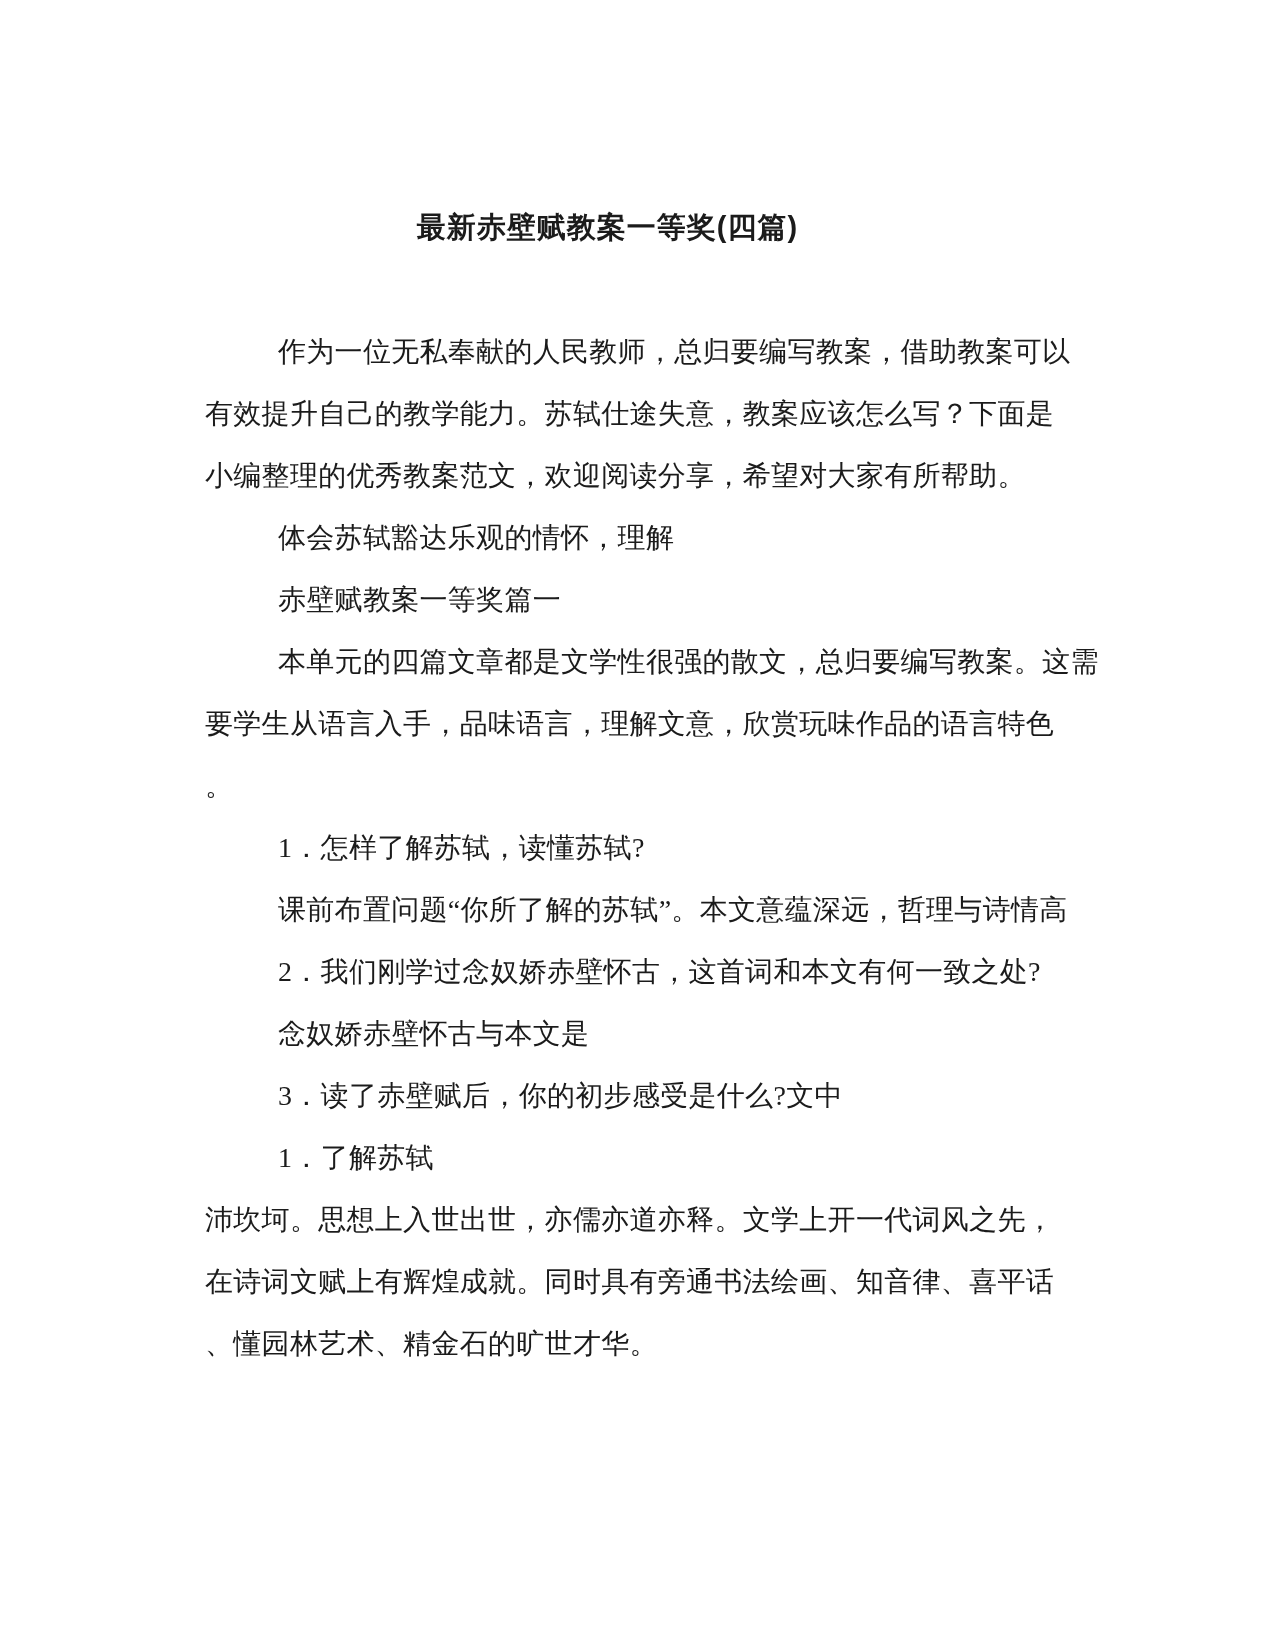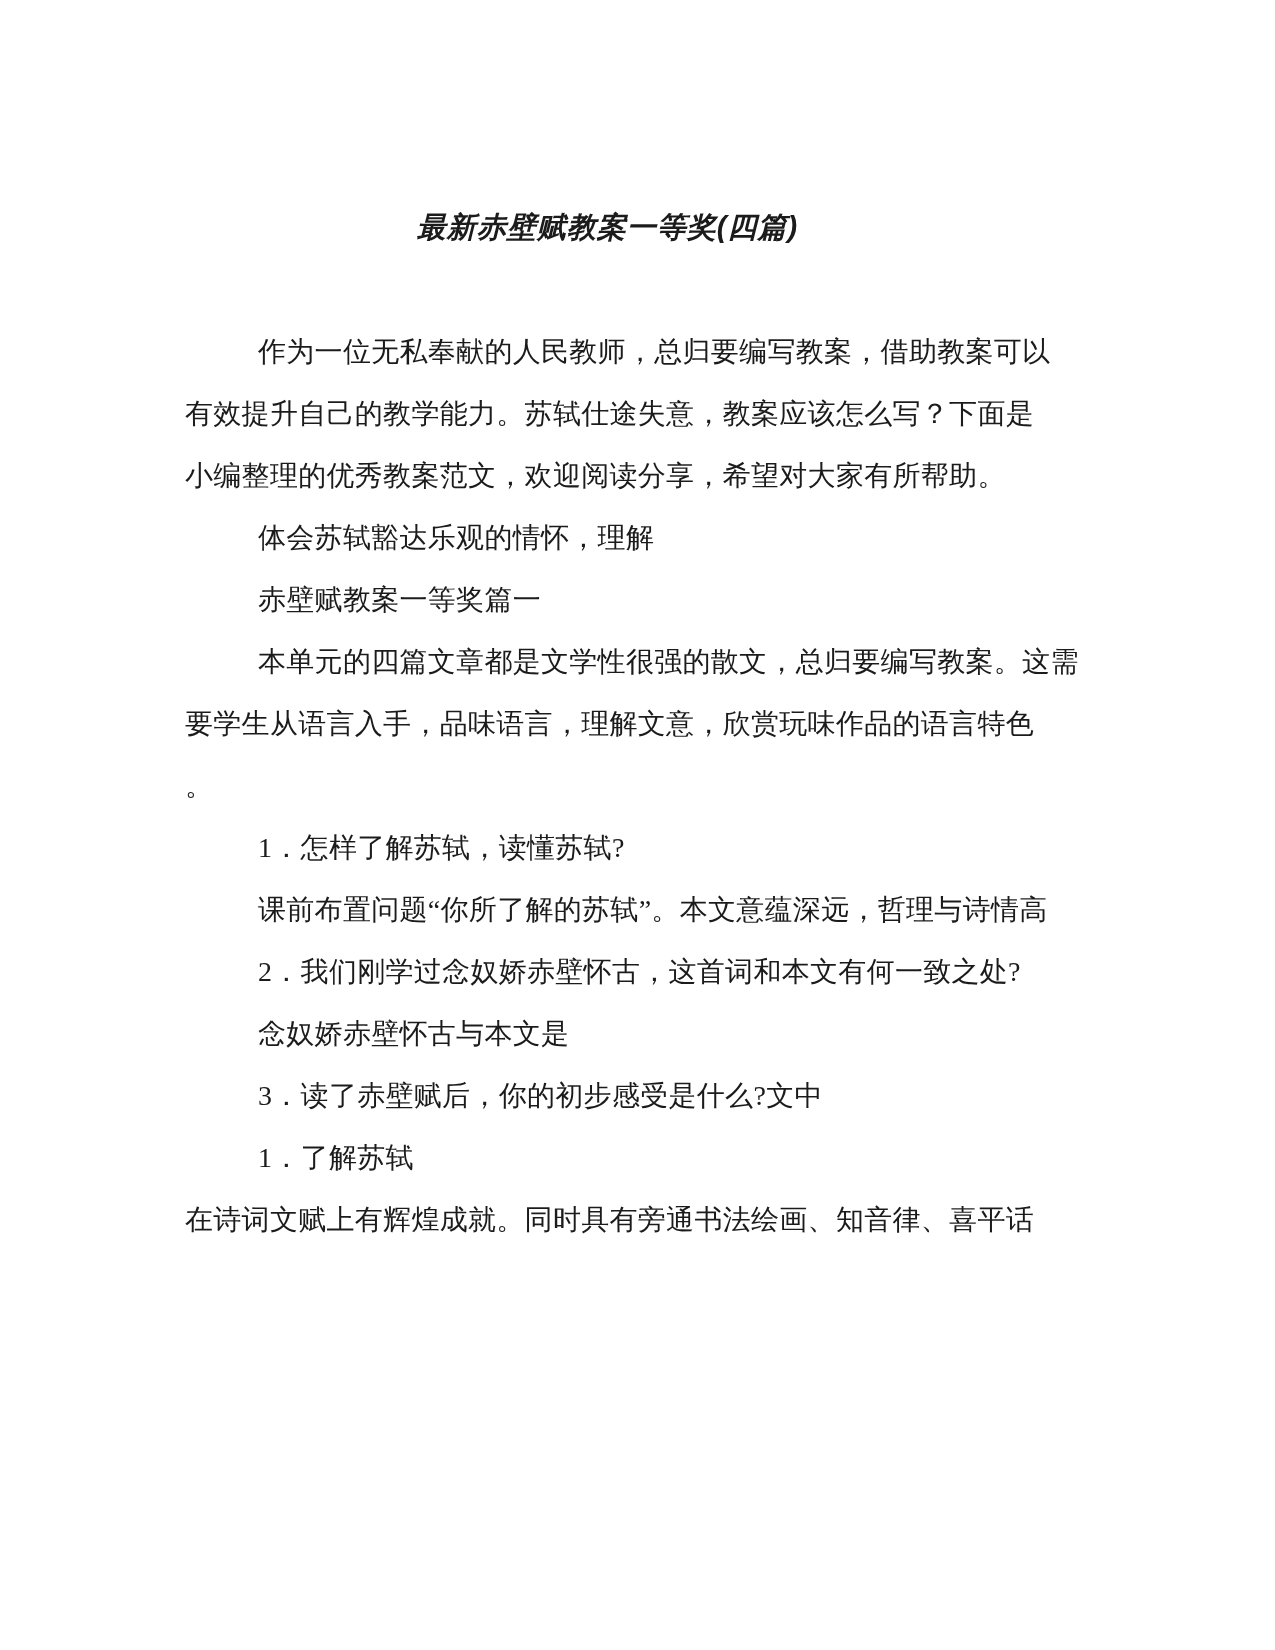--- a/index.html
+++ b/index.html
@@ -23,33 +23,33 @@
   }
   .doc-title {
     margin: 0;
     font-family: "Liberation Sans", "DejaVu Sans", sans-serif;
     font-weight: bold;
     font-size: 29px;
     line-height: 64px;
     text-align: center;
     letter-spacing: 1px;
     white-space: nowrap;
-    font-style: italic;
   }
   .blank-line {
     height: 62px;
   }
   .doc-body {
     font-size: 28px;
   }
   .line {
     line-height: 62px;
     height: 62px;
     white-space: nowrap;
     letter-spacing: 0.3px;
+    margin-left: 20px;
   }
   .line.indent {
     text-indent: 73px;
   }
 </style>
 </head>
 <body>
 
 <div class="page">
   <h1 class="doc-title">最新赤壁赋教案一等奖(四篇)</h1>
@@ -62,15 +62,17 @@
       <div class="line indent">赤壁赋教案一等奖篇一</div>
       <div class="line indent">本单元的四篇文章都是文学性很强的散文，总归要编写教案。这需</div>
       <div class="line">要学生从语言入手，品味语言，理解文意，欣赏玩味作品的语言特色</div>
       <div class="line">。</div>
       <div class="line indent">1．怎样了解苏轼，读懂苏轼?</div>
       <div class="line indent">课前布置问题“你所了解的苏轼”。本文意蕴深远，哲理与诗情高</div>
       <div class="line indent">2．我们刚学过念奴娇赤壁怀古，这首词和本文有何一致之处?</div>
       <div class="line indent">念奴娇赤壁怀古与本文是</div>
       <div class="line indent">3．读了赤壁赋后，你的初步感受是什么?文中</div>
       <div class="line indent">1．了解苏轼</div>
+      <div class="line">沛坎坷。思想上入世出世，亦儒亦道亦释。文学上开一代词风之先，</div>
       <div class="line">在诗词文赋上有辉煌成就。同时具有旁通书法绘画、知音律、喜平话</div>
+      <div class="line">、懂园林艺术、精金石的旷世才华。</div>
     </div>
 </div>
 
 </body></html>

